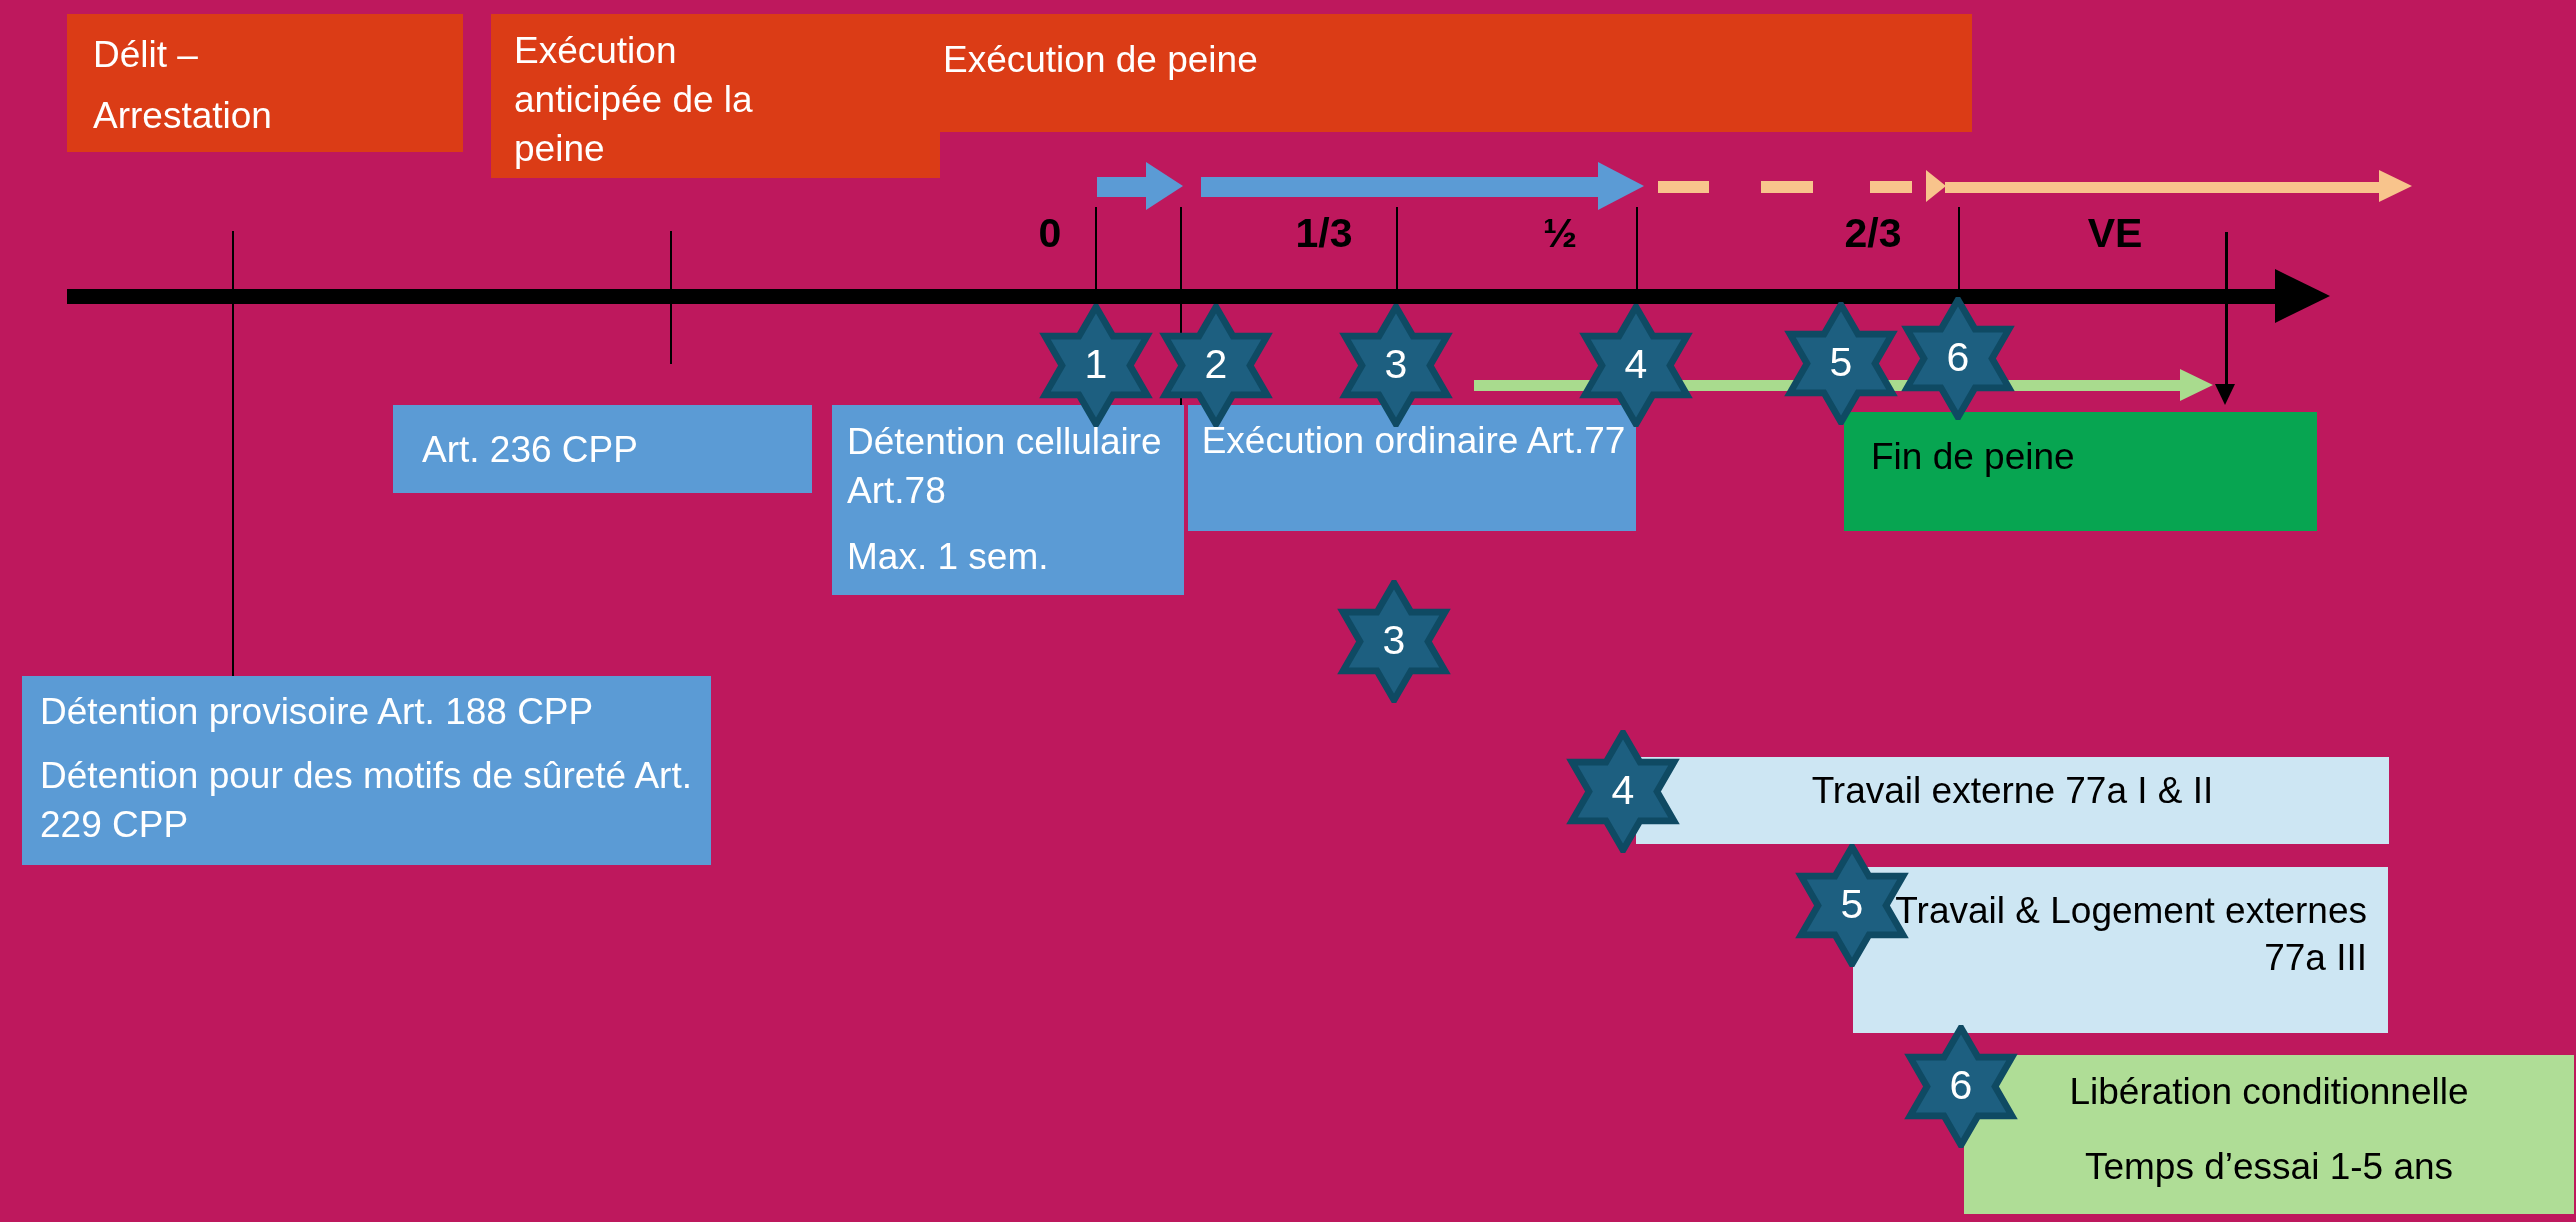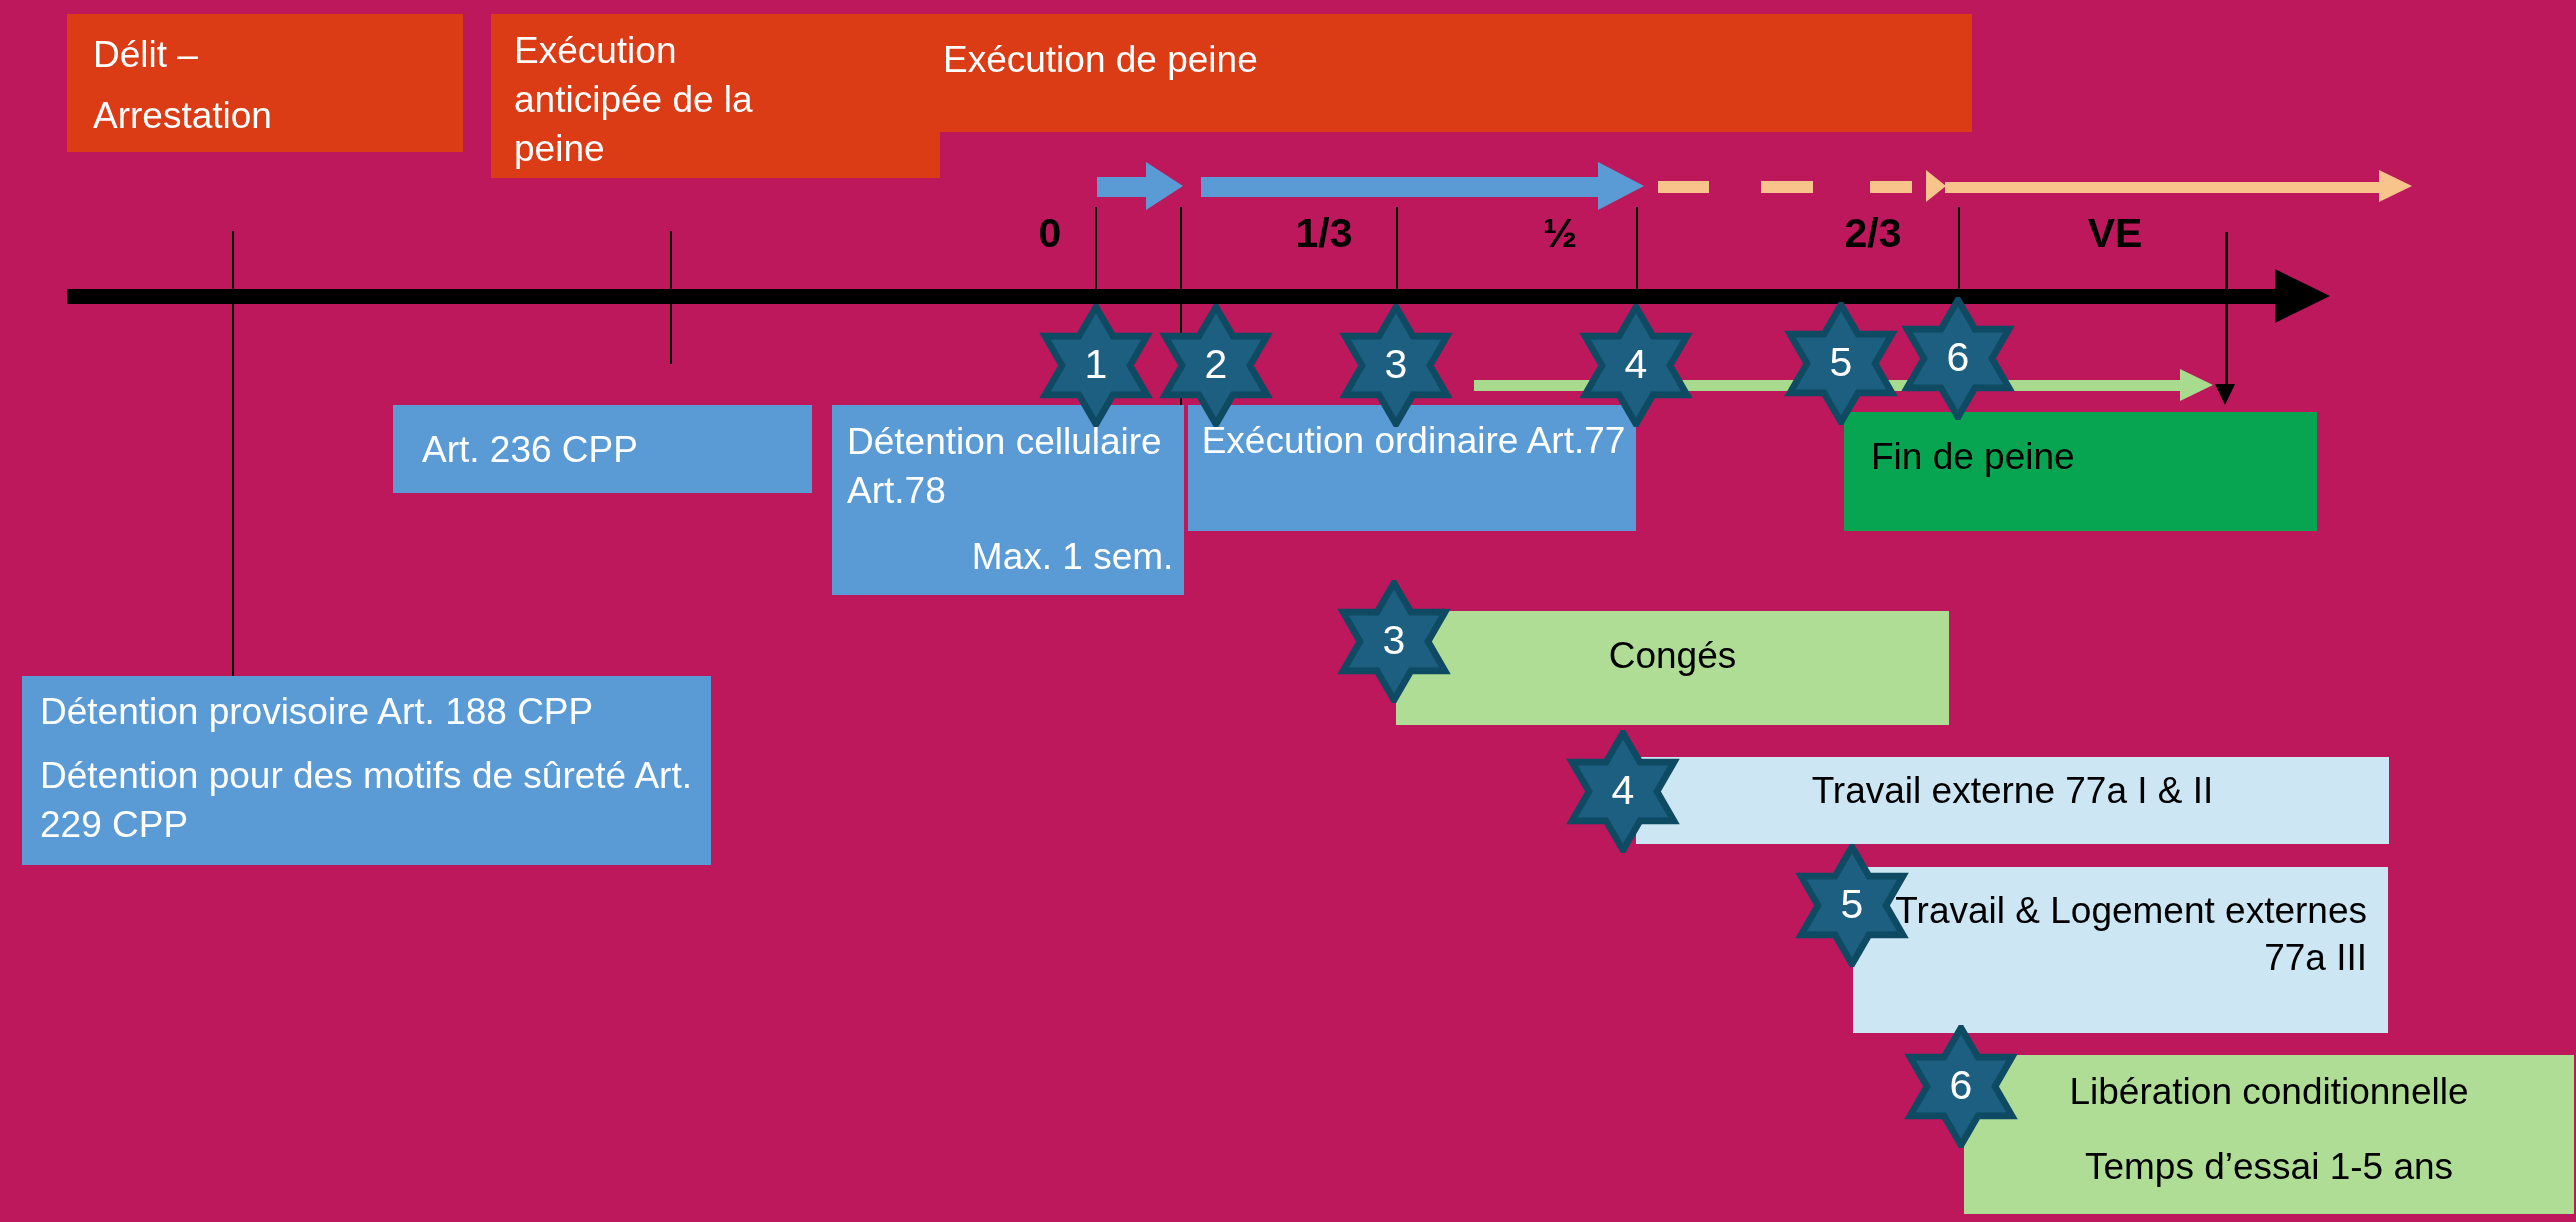--- a/index.html
+++ b/index.html
@@ -55,21 +55,21 @@
   #ve-drop-head{left:2215px;top:384px;border-top:21px solid #000;
                 border-left:10.7px solid transparent;border-right:10.7px solid transparent;z-index:2;}
   
   .box{box-sizing:border-box;font-size:37px;line-height:49px;z-index:3;}
   .bluebox{background:var(--blue,#5B9BD5);color:#fff;}
   .lightbluebox{background:var(--lightblue,#CDE6F3);color:#000;}
   .lightgreenbox{background:var(--lightgreen,#AFDD96);color:#000;}
   .greenbox{background:var(--green,#07A551);color:#000;}
   #box-art236{left:393px;top:405px;width:419px;height:88px;padding:20px 7.6px 0 29px;}
   #box-detcell{left:832px;top:405px;width:352px;height:190px;padding:12px 10.7px 0 15px;}
-  #box-detcell .p2{margin-top:16.7px;text-align:right;}
+  #box-detcell .p2{margin-top:16.7px;}
   #box-execord{left:1188px;top:405px;width:448px;height:126px;padding:10.7px 7.6px 0 13.7px;}
   #box-detprov{left:22px;top:676px;width:689px;height:189px;padding:10.7px 7.6px 0 18px;}
   #box-detprov .p2{margin-top:15px;}
   #box-finpeine{left:1844px;top:412px;width:473px;height:119px;padding:20px 7.6px 0 27px;}
   #box-conges{left:1396px;top:611px;width:553px;height:114px;padding:20px 0 0 0;text-align:center;}
   #box-travext{left:1636px;top:757px;width:753px;height:87px;padding:9px 0 0 0;text-align:center;}
   #box-travlog{left:1853px;top:867px;width:535px;height:166px;padding:20px 21px 0 7.6px;text-align:right;line-height:47px;}
   #box-liber{left:1964px;top:1055px;width:610px;height:159px;padding:12px 0 0 0;text-align:center;}
   #box-liber .p2{margin-top:26px;}
   
@@ -139,21 +139,20 @@
 
   <div class="abs box bluebox" id="box-execord">Exécution ordinaire Art.77</div>
 
   <div class="abs box bluebox" id="box-detprov">
     <div class="p1">Détention provisoire Art. 188 CPP</div>
     <div class="p2">Détention pour des motifs de sûreté Art. 229 CPP</div>
   </div>
 
   <div class="abs box greenbox" id="box-finpeine">Fin de peine</div>
 
-  <div class="abs box lightgreenbox" id="box-conges">Congés</div>
 
   <div class="abs box lightbluebox" id="box-travext">Travail externe 77a I &amp; II</div>
 
   <div class="abs box lightbluebox" id="box-travlog">Travail &amp; Logement externes 77a III</div>
 
   <div class="abs box lightgreenbox" id="box-liber">
     <div class="p1">Libération conditionnelle</div>
     <div class="p2">Temps d’essai 1-5 ans</div>
   </div>
 

